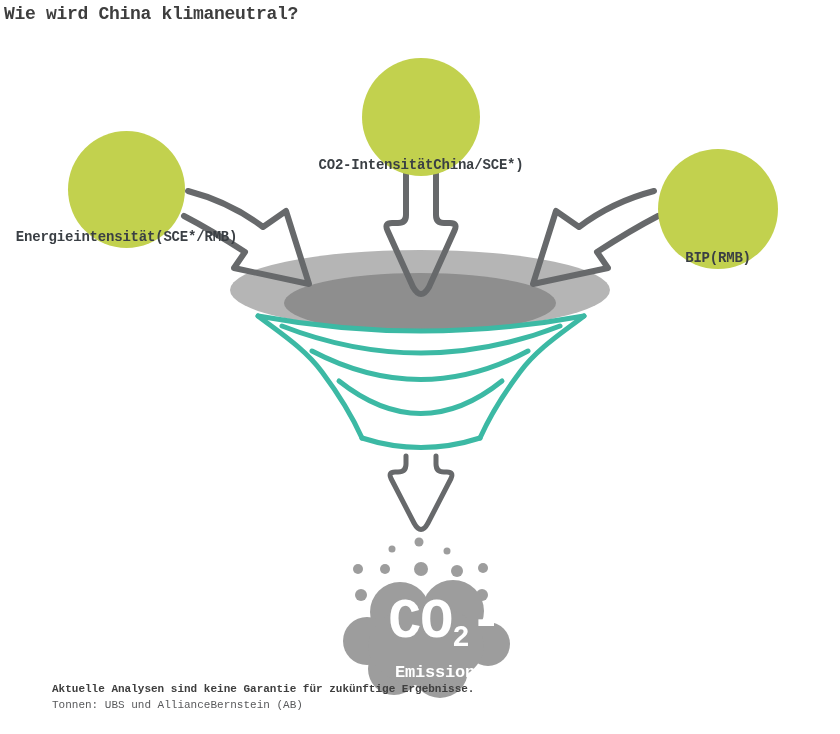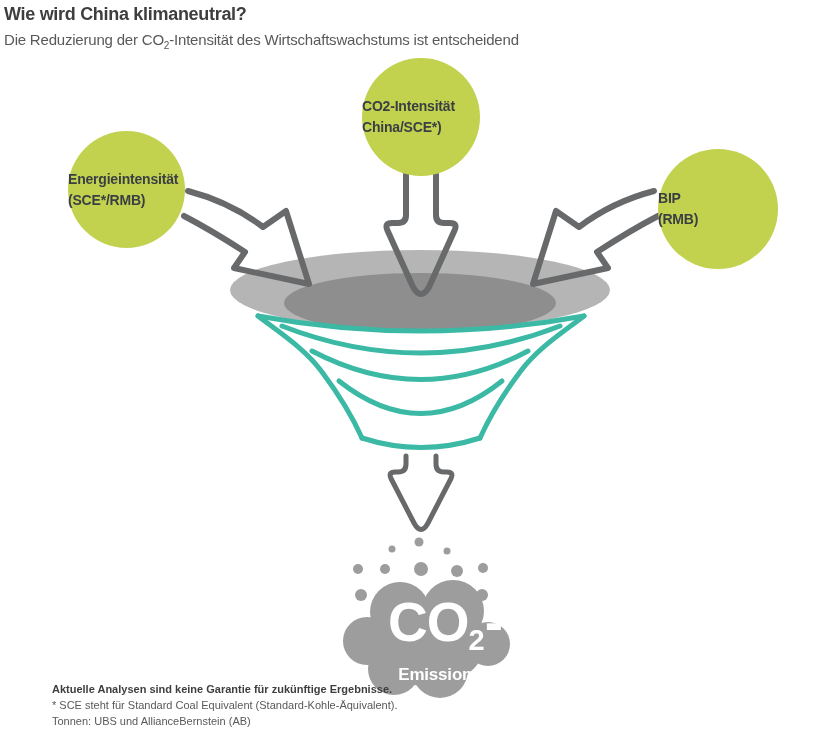--- a/index.html
+++ b/index.html
@@ -1,18 +1,18 @@
 <!DOCTYPE html>
 <html style="--circle-green: #c2d14e; --circle-text: #3a3f44; --teal: #3cb9a4; --funnel-rim: #b5b5b5; --funnel-hole: #8e8e8e; --arrow-gray: #67696b; --cloud-gray: #9d9d9d; --title-color: #3e3e3e; --subtitle-color: #58595b;"><head>
 <meta charset="utf-8">
 <style>
   html,body{margin:0;padding:0;background:#fff;}
   .stage{
     position:relative;width:840px;height:734px;background:#fff;overflow:hidden;
-    font-family:Liberation Sans, sans-serif;
+    font-family:Liberation Mono, monospace;
   }
   
   .header{position:absolute;left:4px;top:4px;}
   .title{
     margin:0;font-size:18px;font-weight:bold;letter-spacing:-0.3px;
     color:var(--title-color,#3e3e3e);
   }
   .subtitle{
     margin:6px 0 0 0;font-size:15px;letter-spacing:-0.2px;
     color:var(--subtitle-color,#58595b);
@@ -29,21 +29,21 @@
   .arrow{
     stroke:var(--arrow-gray,#67696b);stroke-width:6;fill:none;
     stroke-linecap:round;stroke-linejoin:round;
   }
   .arrow-small{stroke-width:5;}
   .dot,.cloud{fill:var(--cloud-gray,#9d9d9d);}
   
   .bubble{
     position:absolute;border-radius:50%;
     background:var(--circle-green,#c2d14e);
-    display:flex;flex-direction:column;align-items:flex-start;justify-content:center;
+    display:flex;flex-direction:row;align-items:flex-end;justify-content:center;
     text-align:center;
   }
   .bubble span{
     font-size:14px;font-weight:bold;line-height:21px;letter-spacing:-0.2px;
     color:var(--circle-text,#3a3f44);white-space:nowrap;
   }
   .bubble-left{left:68px;top:131px;width:117px;height:117px;}
   .bubble-top{left:362px;top:58px;width:118px;height:118px;}
   .bubble-right{left:658px;top:149px;width:120px;height:120px;}
   
@@ -59,21 +59,20 @@
   .footer .f-bold{font-weight:bold;color:var(--title-color,#3e3e3e);}
   .footer .f-reg{color:var(--subtitle-color,#58595b);}
 </style>
 </head>
 <body>
 
 <div class="stage">
 
   <div class="header">
     <h1 class="title">Wie wird China klimaneutral?</h1>
-    <p class="subtitle"><span>Die Reduzierung der CO</span><sub>2</sub><span>-Intensität des Wirtschaftswachstums ist entscheidend</span></p>
   </div>
 
   <svg class="art" viewBox="0 0 840 734">
 
     <ellipse class="rim" cx="420" cy="290" rx="190" ry="40"></ellipse>
     <ellipse class="hole" cx="420" cy="303" rx="136" ry="30"></ellipse>
 
     <g>
       <path class="teal" d="M258,316 C280,333 304,348 322,372 C340,396 353,418 362,438"></path>
       <path class="teal" d="M584,316 C562,333 538,348 520,372 C502,396 489,418 480,438"></path>
@@ -127,17 +126,16 @@
     <span>(RMB)</span>
   </div>
 
   <div class="co2-text">
     <div class="co2-main"><span class="co2-big">CO</span><span class="co2-sub">2</span><span class="co2-big">-</span></div>
     <div class="co2-label">Emissionen</div>
   </div>
 
   <div class="footer">
     <div class="f-bold">Aktuelle Analysen sind keine Garantie für zukünftige Ergebnisse.</div>
-    <div class="f-reg">* SCE steht für Standard Coal Equivalent (Standard-Kohle-Äquivalent).</div>
     <div class="f-reg">Tonnen: UBS und AllianceBernstein (AB)</div>
   </div>
 
 </div>
 
 </body></html>

